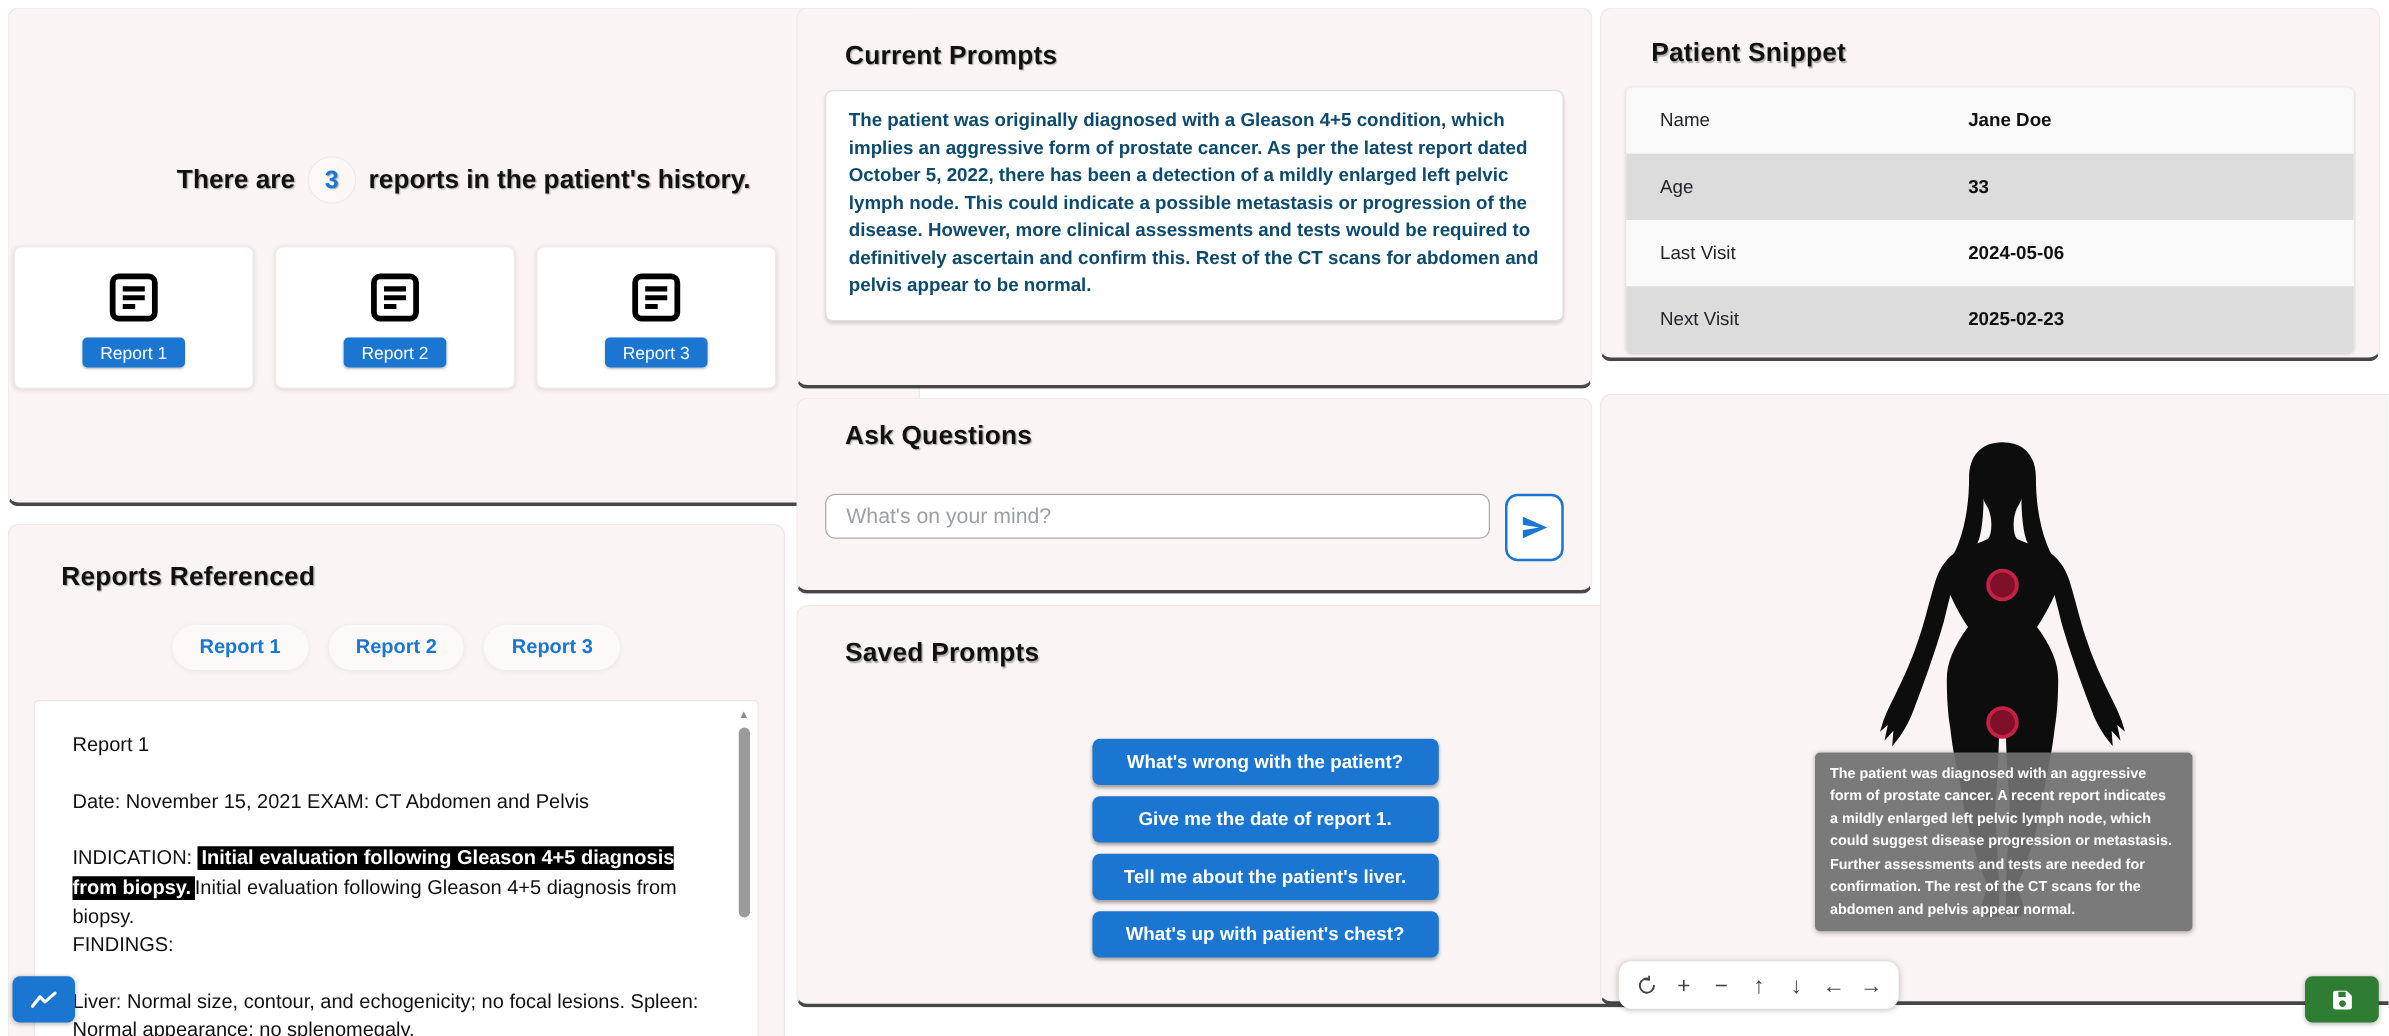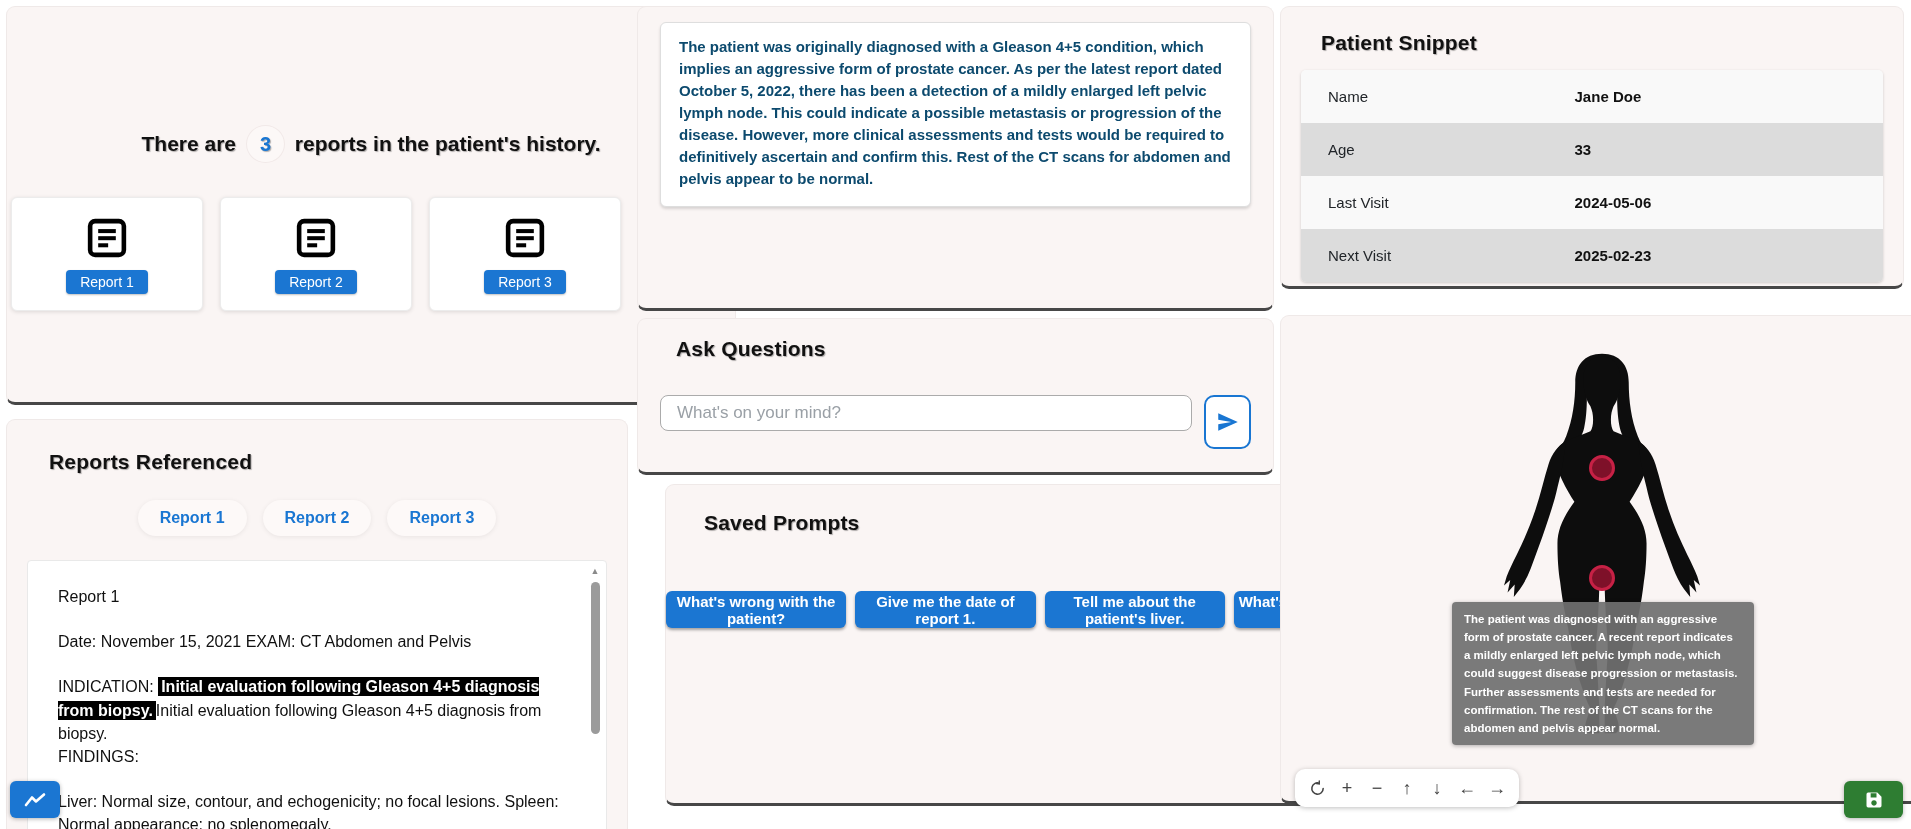--- a/index.html
+++ b/index.html
@@ -84,23 +84,23 @@
   .ask-row { display:flex; gap:12px; margin:34px 22px 0 22px; align-items:stretch; }
   .ask-input {
     flex:1; height:36px; border:1px solid #ababab; border-radius:8px;
     padding:0 16px; font-size:17px; font-family:inherit; color:#333; background:#fff;
   }
   .ask-input::placeholder { color:#9aa0a6; }
   .send-btn {
     width:47px; height:54px; background:#fff; border:2px solid #1976d2; border-radius:10px;
     display:flex; align-items:center; justify-content:center; cursor:pointer;
   }
-  #saved-card { left:665px; top:484px; width:750px; height:322px; }
+  #saved-card { left:637px; top:484px; width:750px; height:322px; }
   #saved-card .card-title { padding:26px 0 0 38px; }
-  .saved-buttons { display:flex; align-items:center; gap:9px; margin-top:56px; }
+  .saved-buttons { display:flex; flex-direction:column; align-items:center; gap:9px; margin-top:56px; }
   .saved-btn {
     width:277px; height:37px; background:#1b76d2; color:#fff; border:none; border-radius:6px;
     font-family:inherit; font-size:15px; font-weight:700; cursor:pointer;
     box-shadow:0 2px 3px rgba(0,0,0,0.35);
   }
 
   
   #snippet-card { left:1280px; top:6px; width:624px; height:283px; }
   #snippet-card .card-title { padding:24px 0 0 40px; }
   .snippet-table {
@@ -206,20 +206,21 @@
         <span>FINDINGS:</span></p>
       <p>Liver: Normal size, contour, and echogenicity; no focal lesions. Spleen: Normal appearance; no splenomegaly.</p>
       <div class="scrollbar">
         <span class="scroll-arrow">▲</span>
         <div class="scroll-thumb"></div>
       </div>
     </div>
   </section>
 
   <section class="card" id="current-prompts-card">
+    <h2 class="card-title">Current Prompts</h2>
     <div class="summary-box">The patient was originally diagnosed with a Gleason 4+5 condition, which implies an aggressive form of prostate cancer. As per the latest report dated October 5, 2022, there has been a detection of a mildly enlarged left pelvic lymph node. This could indicate a possible metastasis or progression of the disease. However, more clinical assessments and tests would be required to definitively ascertain and confirm this. Rest of the CT scans for abdomen and pelvis appear to be normal.</div>
   </section>
 
   <section class="card" id="ask-card">
     <h2 class="card-title">Ask Questions</h2>
     <div class="ask-row">
       <input class="ask-input" type="text" placeholder="What's on your mind?" style="">
       <button class="send-btn">
         <svg width="26" height="26" viewBox="0 0 24 24">
           <path d="M3 20 L21 12 L3 4 L3 10 L15 12 L3 14 Z" fill="#1976d2"></path>

